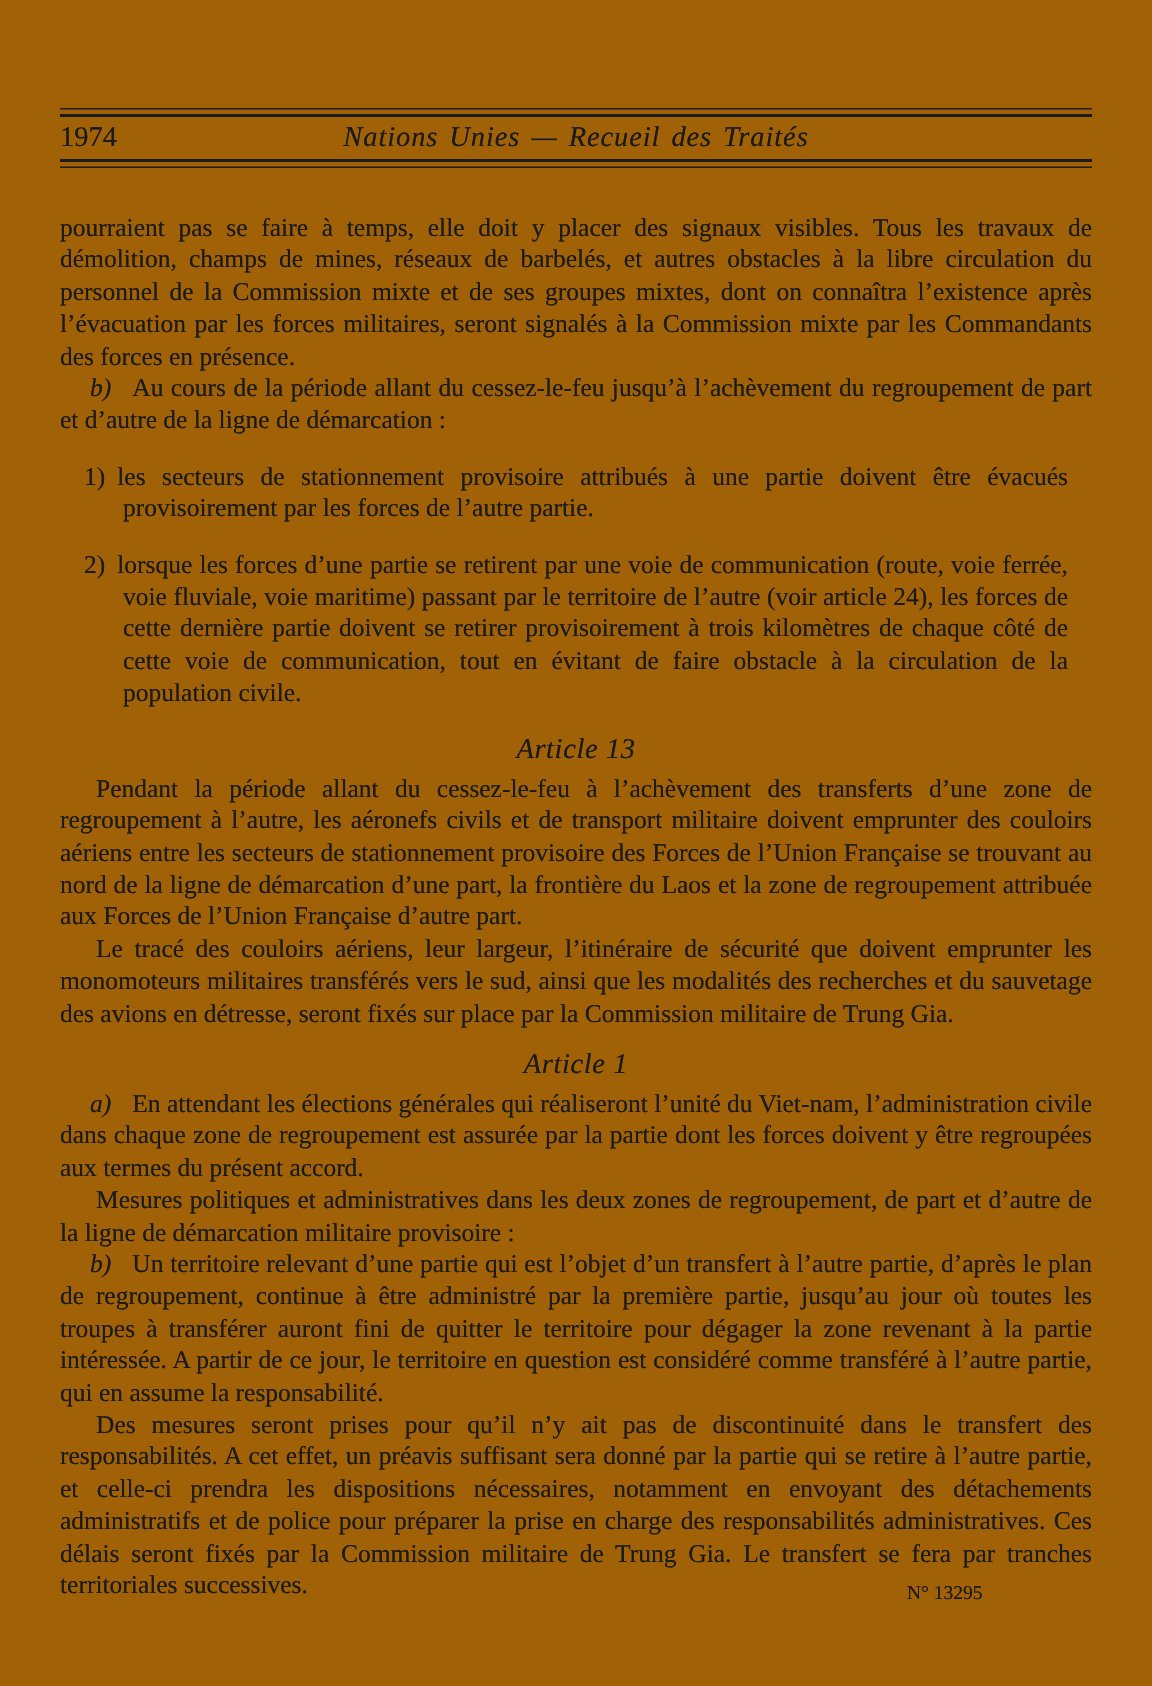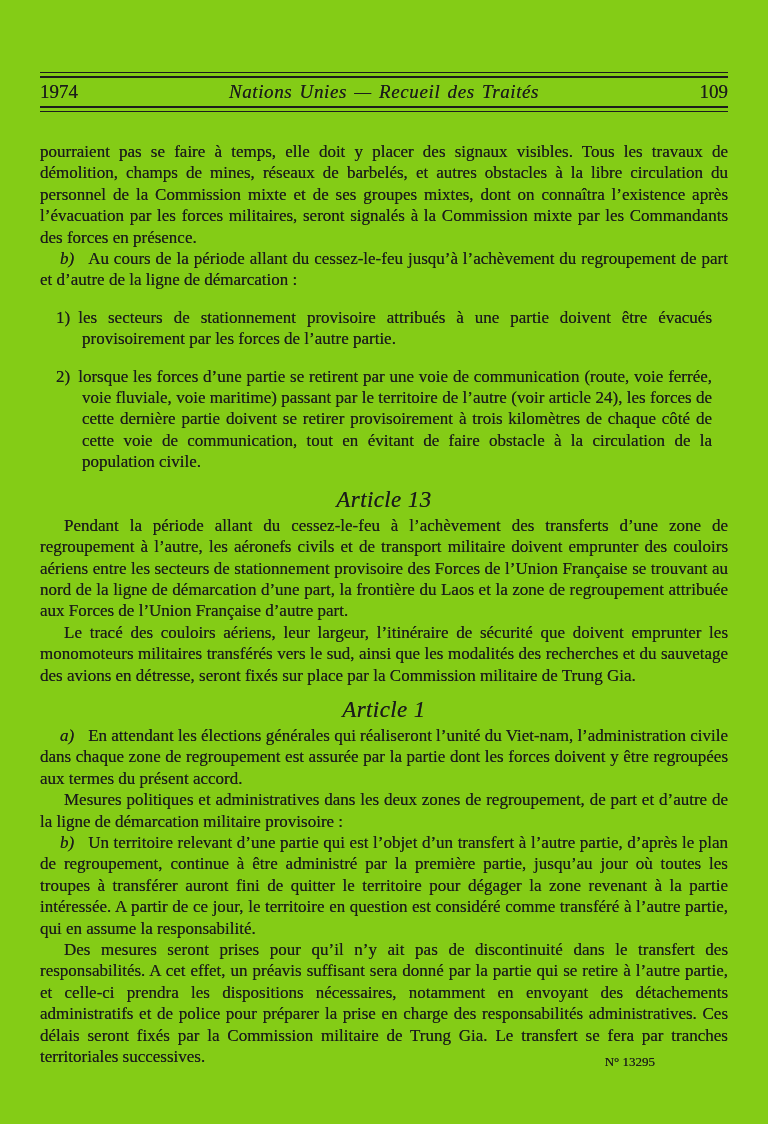--- a/index.html
+++ b/index.html
@@ -5,21 +5,21 @@
   html, body {
     margin: 0;
     padding: 0;
     background: #e8e8e8;
   }
   .page {
     position: relative;
     width: 768px;
     height: 1124px;
     margin: 0 auto;
-    background: #84cc16;
+    background: #a16207;
     box-sizing: border-box;
     padding: 72px 40px 0 40px;
     overflow: hidden;
     font-family: "Liberation Serif", "DejaVu Serif", serif;
     color: #1b1b1b;
     text-shadow: 0 0 0.4px rgba(27,27,27,0.75);
   }
 
   
   .rule-top {
@@ -68,21 +68,21 @@
   p.list-item {
     padding-left: 26px;
     text-indent: -26px;
     margin: 16px;
     text-align: justify;
   }
   .item-num { margin-right: 8px; }
 
   h3.article-heading {
     margin: 13px 0 4px 0;
-    font-size: 23px;
+    font-size: 19px;
     line-height: 22px;
     font-weight: normal;
     font-style: italic;
     text-align: center;
     letter-spacing: 0.4px;
   }
 
   
   .treaty-number {
     position: absolute;
@@ -95,21 +95,20 @@
 </head>
 <body>
 
 <div class="page">
 
   <header>
     <div class="rule-top"></div>
     <div class="header-row">
       <span class="header-year">1974</span>
       <span class="header-title">Nations Unies — Recueil des Traités</span>
-      <span class="header-pagenum">109</span>
     </div>
     <div class="rule-bottom"></div>
   </header>
 
   <main class="body-text">
 
     <p class="para">pourraient pas se faire à temps, elle doit y placer des signaux visibles. Tous les travaux de démolition, champs de mines, réseaux de barbelés, et autres obstacles à la libre circulation du personnel de la Commission mixte et de ses groupes mixtes, dont on connaîtra l’existence après l’évacuation par les forces militaires, seront signalés à la Commission mixte par les Commandants des forces en présence.</p>
 
     <p class="para clause"><span class="clause-label">b)</span><span>Au cours de la période allant du cessez-le-feu jusqu’à l’achèvement du regroupement de part et d’autre de la ligne de démarcation :</span></p>
 

